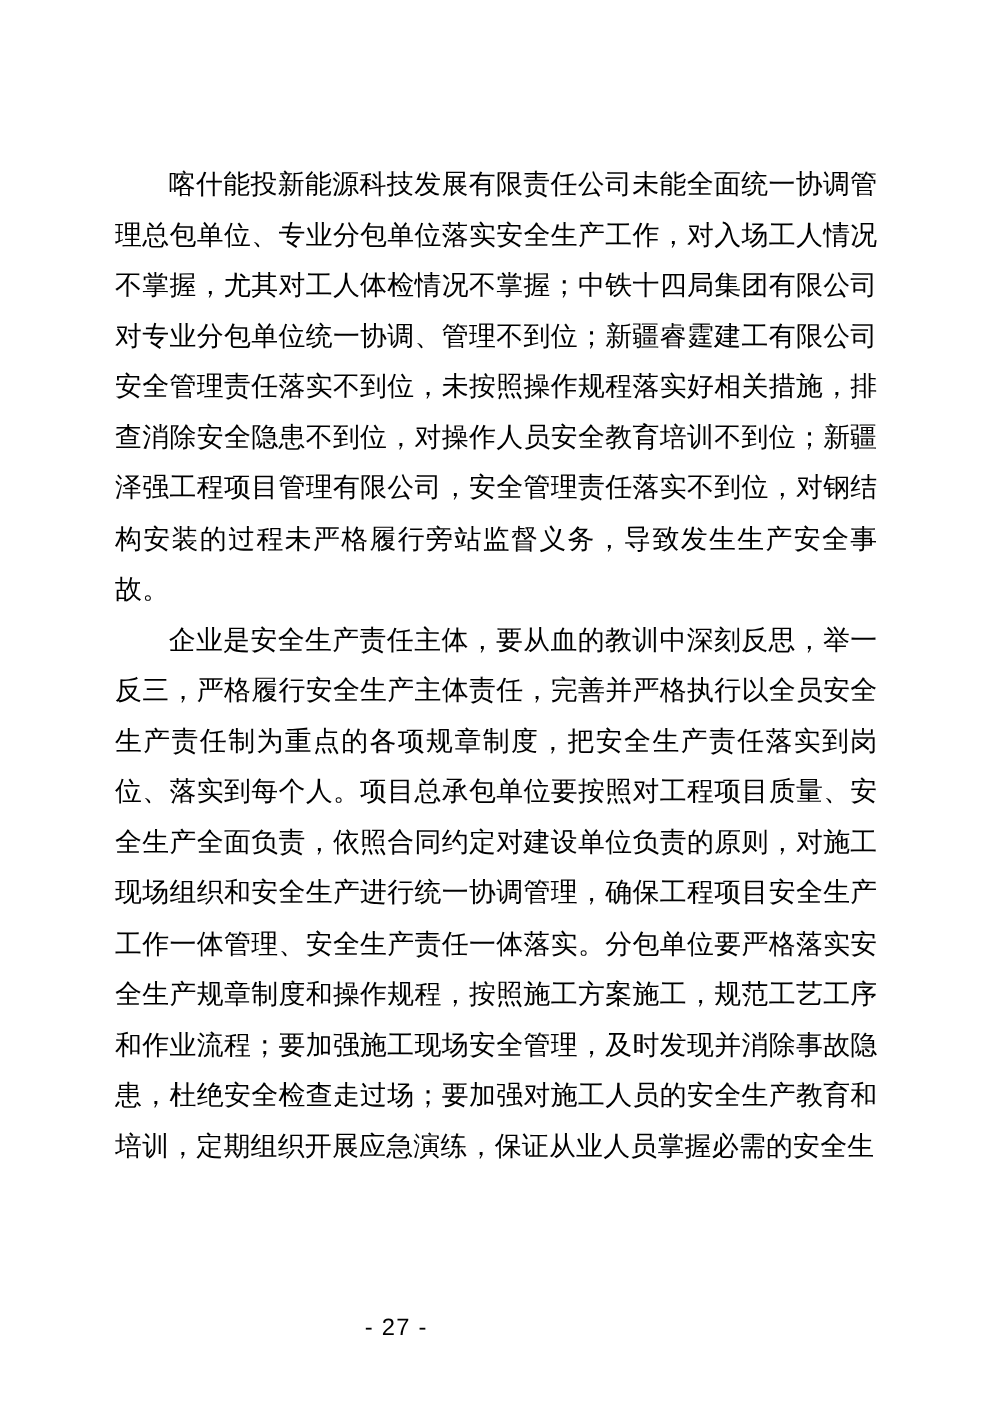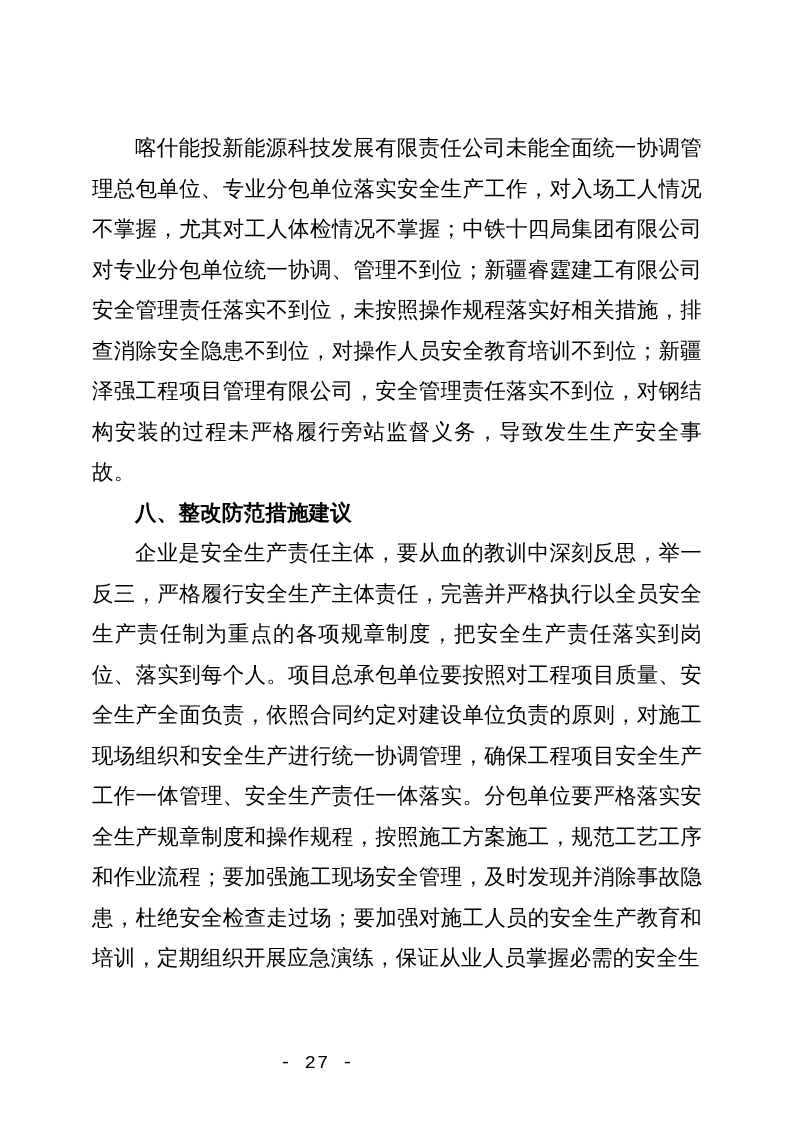--- a/index.html
+++ b/index.html
@@ -56,26 +56,25 @@
     font-family: "DejaVu Sans", "Liberation Sans", sans-serif;
   }
   .page-number {
     position: absolute;
     left: 0;
     right: 12px;
     bottom: 48px;
     text-align: center;
     font-size: 19px;
     letter-spacing: 1px;
-    font-family: Liberation Mono, monospace;
+    font-family: Liberation Sans, sans-serif;
   }
 </style>
 </head>
 <body>
 
 <div class="page">
   <div class="doc-body">
     <p class="para">喀什能投新能源科技发展有限责任公司未能全面统一协调管理总包单位、专业分包单位落实安全生产工作，对入场工人情况不掌握，尤其对工人体检情况不掌握；中铁十四局集团有限公司对专业分包单位统一协调、管理不到位；新疆睿霆建工有限公司安全管理责任落实不到位，未按照操作规程落实好相关措施，排查消除安全隐患不到位，对操作人员安全教育培训不到位；新疆泽强工程项目管理有限公司，安全管理责任落实不到位，对钢结构安装的过程未严格履行旁站监督义务，导致发生生产安全事故。</p>
-    <p class="heading">八、整改防范措施建议</p>
     <p class="para">企业是安全生产责任主体，要从血的教训中深刻反思，举一反三，严格履行安全生产主体责任，完善并严格执行以全员安全生产责任制为重点的各项规章制度，把安全生产责任落实到岗位、落实到每个人。项目总承包单位要按照对工程项目质量、安全生产全面负责，依照合同约定对建设单位负责的原则，对施工现场组织和安全生产进行统一协调管理，确保工程项目安全生产工作一体管理、安全生产责任一体落实。分包单位要严格落实安全生产规章制度和操作规程，按照施工方案施工，规范工艺工序和作业流程；要加强施工现场安全管理，及时发现并消除事故隐患，杜绝安全检查走过场；要加强对施工人员的安全生产教育和培训，定期组织开展应急演练，保证从业人员掌握必需的安全生</p>
   </div>
   <div class="page-number">- 27 -</div>
 </div>
 
 </body></html>

